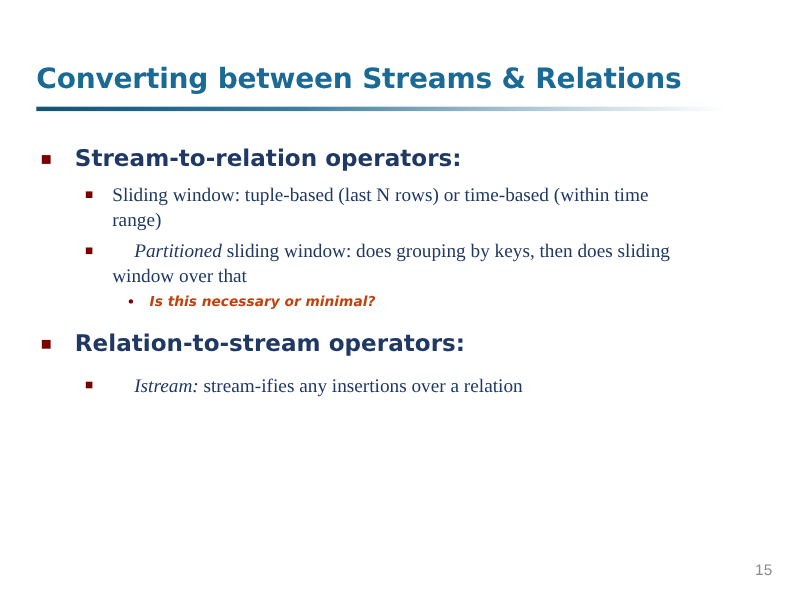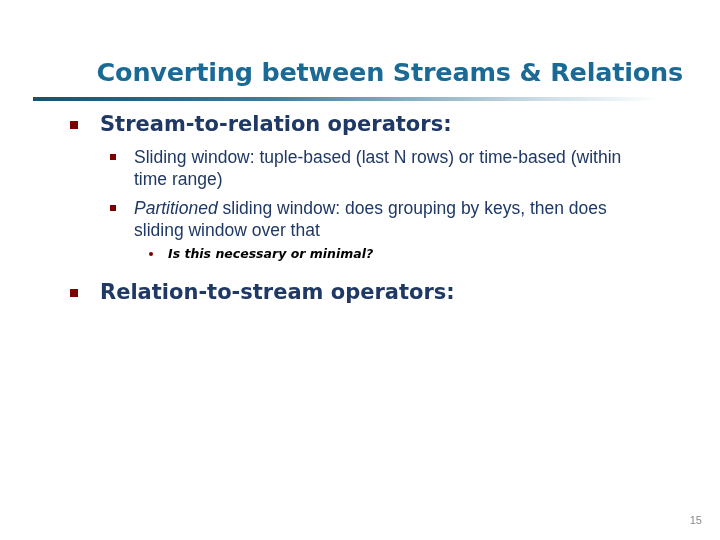--- a/index.html
+++ b/index.html
@@ -30,44 +30,42 @@
     width: 650px;
   }
   .slide-title {
     font-family: "DejaVu Sans", sans-serif;
     font-size: 25.5px;
     font-weight: bold;
     color: #1b6a96;
     letter-spacing: -0.2px;
     line-height: 1.1;
     white-space: nowrap;
-    text-align: right;
   }
   .title-rule {
     position: absolute;
     left: 33px;
     top: 97px;
     width: 628px;
     height: 4px;
     background: linear-gradient(to right,
                 #15536f 0%,
                 #1c6288 14%,
                 #3f7d9d 38%,
                 #8fb3c5 62%,
                 #cfdfe7 82%,
                 #ffffff 100%);
   }
 
   
   .body {
     position: absolute;
     left: 0;
-    top: 112px;
+    top: 132px;
     width: 664px;
-    padding-left: 32px;
   }
 
   .lvl1 {
     position: relative;
     padding-left: 68px;
     color: #1f3864;
     font-family: "DejaVu Sans", sans-serif;
     font-size: 21px;
     font-weight: bold;
     line-height: 1.18;
@@ -82,71 +80,72 @@
     width: 8px;
     height: 8px;
     background: #7b0000;
   }
 
   .lvl2 {
     position: relative;
     padding-left: 102px;
     padding-right: 40px;
     color: #1f3864;
-    font-family: Liberation Sans, sans-serif;
+    font-family: Liberation Serif, serif;
     font-size: 17.5px;
     font-weight: normal;
     line-height: 1.26;
     margin-bottom: 2px;
   }
   .lvl2 .sq {
     position: absolute;
     left: 78px;
     top: 8px;
     width: 6px;
     height: 6px;
     background: #7b0000;
   }
 
   .lvl3 {
     position: relative;
     padding-left: 136px;
-    color: #000000;
+    color: #c2410c;
     font-family: "DejaVu Sans", sans-serif;
     font-size: 12.5px;
     font-style: italic;
     font-weight: bold;
     line-height: 1.3;
     margin-top: 5px;
     margin-bottom: 6px;
   }
   .lvl3 .dot {
     position: absolute;
     left: 117px;
     top: 6px;
     width: 4px;
     height: 4px;
     border-radius: 50%;
     background: #7b0000;
   }
 
   .em {
     font-style: italic;
+    margin-left: 20px;
   }
   .gap-mid   { height: 10px; }
   .gap-group { height: 12px; }
   .gap-row   { height: 5px; }
 
   
   .page-number {
     position: absolute;
     right: 18px;
     bottom: 14px;
     font-family: "Liberation Sans", sans-serif;
-    font-size: 11px;
+    font-size: 14px;
     color: #8a8a8a;
     margin-top: 15px;
   }
 </style>
 </head>
 <body>
 
 <div class="slide">
 
   <div class="title-block">
@@ -182,20 +181,24 @@
 
     <div class="gap-group"></div>
 
     <div class="lvl1 italic">
       <span class="sq"></span>
       <span>Relation-to-stream operators:</span>
     </div>
 
     <div class="gap-mid"></div>
 
+    <div class="lvl2">
+      <span class="sq"></span>
+      <span class="em">Istream:</span><span>   stream-ifies any insertions over a relation</span>
+    </div>
 
     <div class="gap-row"></div>
 
 
     <div class="gap-row"></div>
 
 
   </div>
 
   <div class="page-number">15</div>

